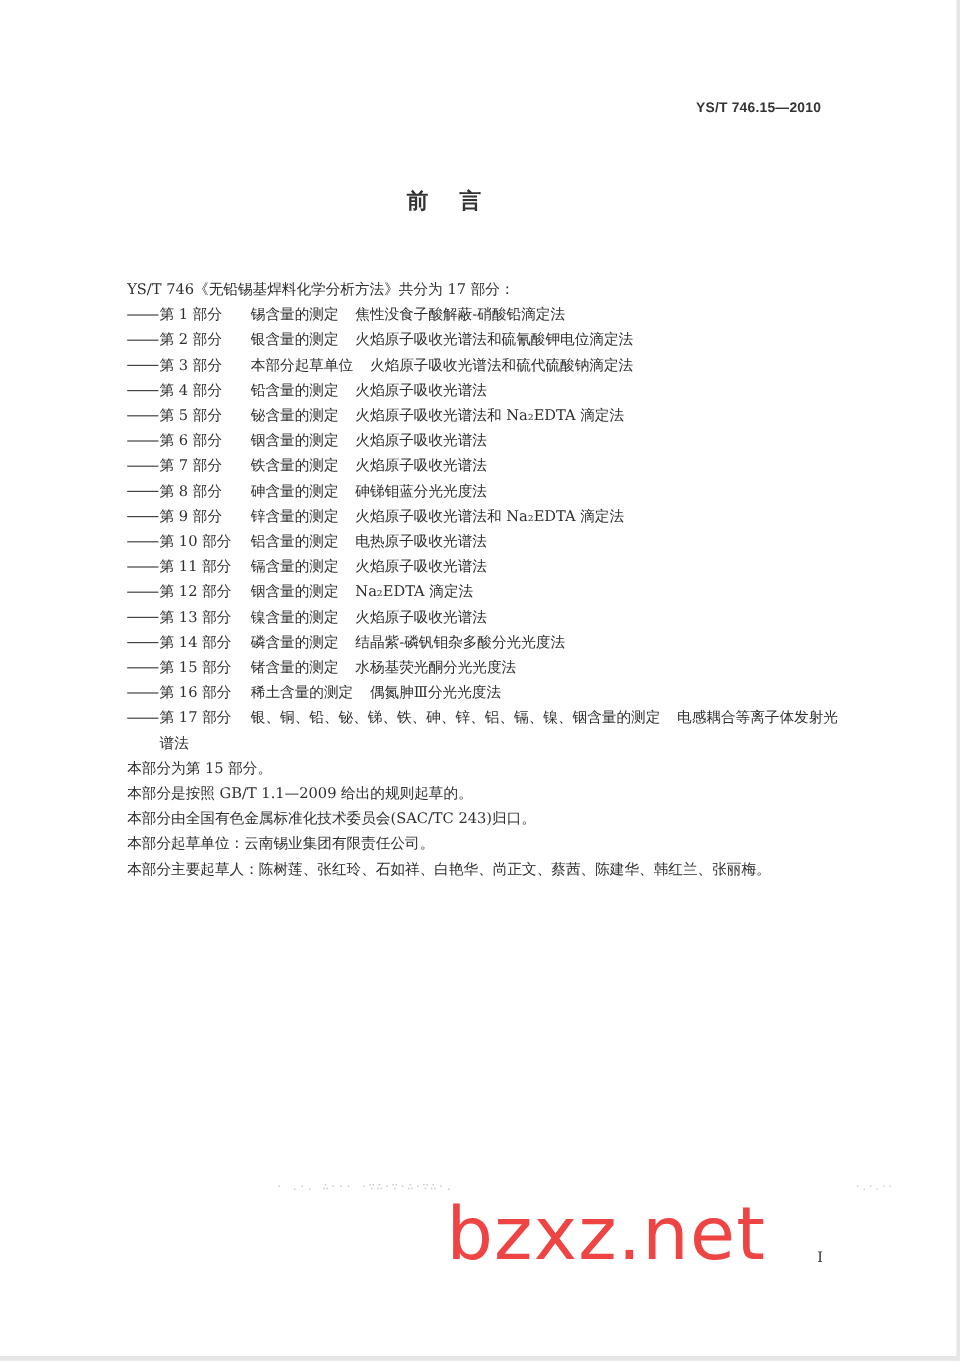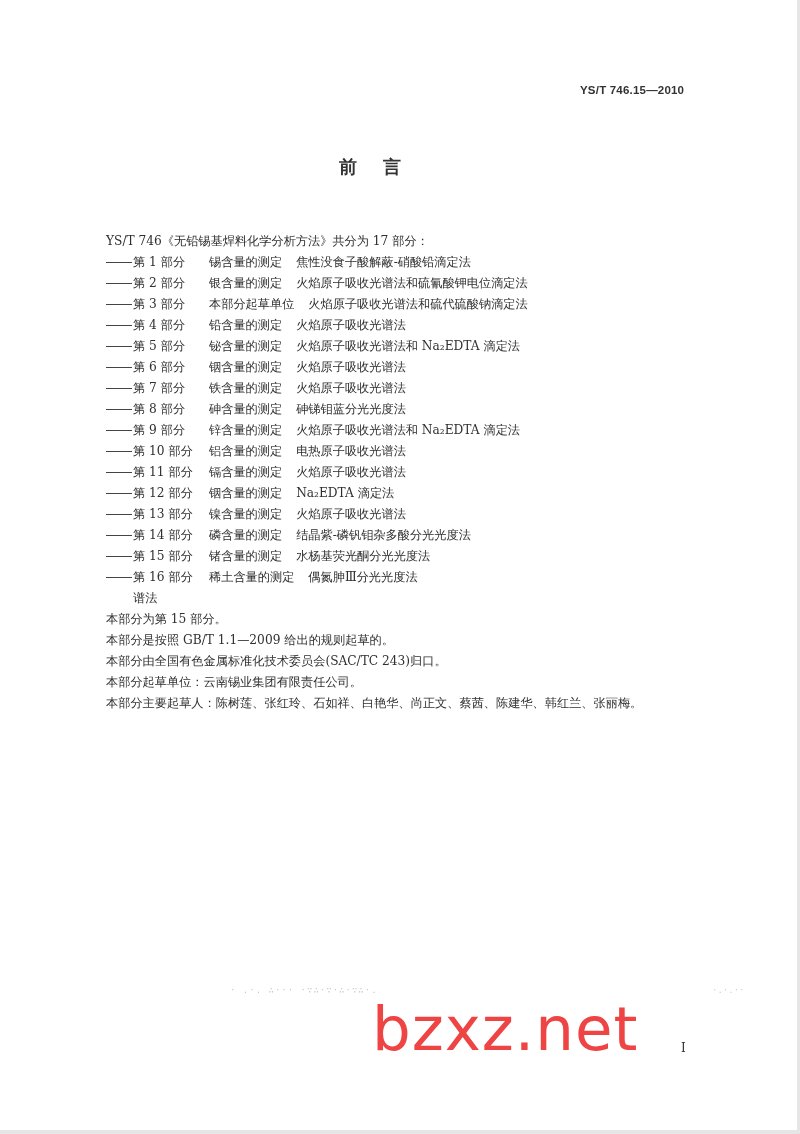--- a/index.html
+++ b/index.html
@@ -64,20 +64,21 @@
         <div class="line part"><span class="dash"></span><span class="num">第 7 部分</span><span class="analyte">铁含量的测定</span><span class="method">火焰原子吸收光谱法</span></div>
         <div class="line part"><span class="dash"></span><span class="num">第 8 部分</span><span class="analyte">砷含量的测定</span><span class="method">砷锑钼蓝分光光度法</span></div>
         <div class="line part"><span class="dash"></span><span class="num">第 9 部分</span><span class="analyte">锌含量的测定</span><span class="method">火焰原子吸收光谱法和 Na₂EDTA 滴定法</span></div>
         <div class="line part"><span class="dash"></span><span class="num">第 10 部分</span><span class="analyte">铝含量的测定</span><span class="method">电热原子吸收光谱法</span></div>
         <div class="line part"><span class="dash"></span><span class="num">第 11 部分</span><span class="analyte">镉含量的测定</span><span class="method">火焰原子吸收光谱法</span></div>
         <div class="line part"><span class="dash"></span><span class="num">第 12 部分</span><span class="analyte">铟含量的测定</span><span class="method">Na₂EDTA 滴定法</span></div>
         <div class="line part"><span class="dash"></span><span class="num">第 13 部分</span><span class="analyte">镍含量的测定</span><span class="method">火焰原子吸收光谱法</span></div>
         <div class="line part"><span class="dash"></span><span class="num">第 14 部分</span><span class="analyte">磷含量的测定</span><span class="method">结晶紫-磷钒钼杂多酸分光光度法</span></div>
         <div class="line part"><span class="dash"></span><span class="num">第 15 部分</span><span class="analyte">锗含量的测定</span><span class="method">水杨基荧光酮分光光度法</span></div>
         <div class="line part"><span class="dash"></span><span class="num">第 16 部分</span><span class="analyte">稀土含量的测定</span><span class="method">偶氮胂Ⅲ分光光度法</span></div>
+        <div class="line part"><span class="dash"></span><span class="num">第 17 部分</span><span class="analyte">银、铜、铅、铋、锑、铁、砷、锌、铝、镉、镍、铟含量的测定</span><span class="method">电感耦合等离子体发射光</span></div>
         <div class="line cont">谱法</div>
       </div>
     <div id="statements">
         <div class="line">本部分为第 15 部分。</div>
         <div class="line">本部分是按照 GB/T 1.1—2009 给出的规则起草的。</div>
         <div class="line">本部分由全国有色金属标准化技术委员会(SAC/TC 243)归口。</div>
         <div class="line">本部分起草单位：云南锡业集团有限责任公司。</div>
         <div class="line">本部分主要起草人：陈树莲、张红玲、石如祥、白艳华、尚正文、蔡茜、陈建华、韩红兰、张丽梅。</div>
       </div>
   </div>

